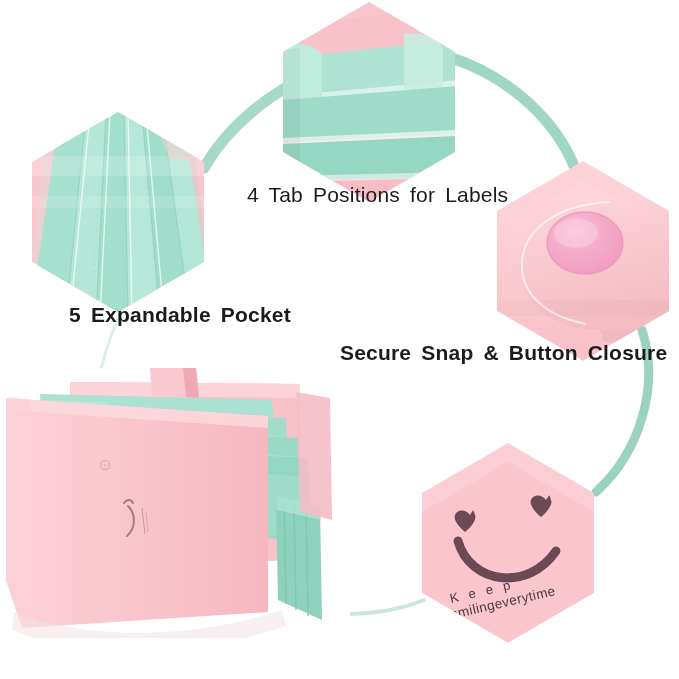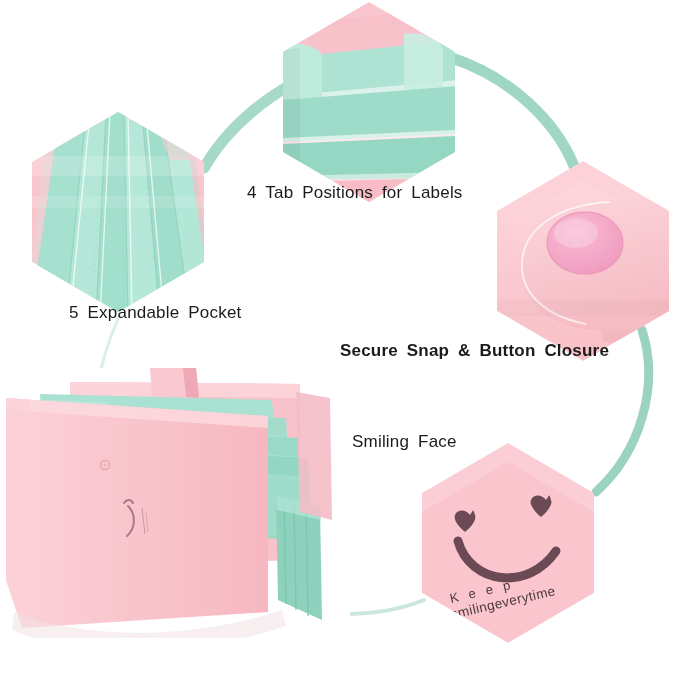--- a/index.html
+++ b/index.html
@@ -1,22 +1,22 @@
 <!DOCTYPE html>
 <html><head>
 <meta charset="utf-8">
 <style>
   html,body{margin:0;padding:0;background:#ffffff;}
   body{width:679px;height:679px;overflow:hidden;font-family:"Liberation Sans",sans-serif;}
   #stage{position:relative;width:679px;height:679px;background:#ffffff;}
   #art{position:absolute;left:0;top:0;width:679px;height:679px;}
   .lbl{position:absolute;color:#1b1b1b;font-family:"Liberation Sans",sans-serif;
-       font-size:17px;font-weight:400;letter-spacing:.2px;word-spacing:4px;white-space:nowrap;}
+       font-size:21px;font-weight:400;letter-spacing:.2px;word-spacing:4px;white-space:nowrap;}
   #lbl-tabs{left:247px;top:183px;}
-  #lbl-pocket{left:69px;top:303px;}
+  #lbl-pocket{left:69px;top:303px;font-weight:bold;}
   #lbl-snap{left:340px;top:341px;font-weight:bold;}
   #lbl-smile{left:352px;top:432px;}
 </style>
 </head>
 <body>
 
 <div id="stage">
 
   <svg id="art" viewBox="0 0 679 679">
     <defs>
@@ -192,15 +192,14 @@
         <path d="M146,512 L148,532" stroke-width="0.8" opacity="0.5"></path>
       </g>
 
       <path d="M14,612 C90,642 200,638 282,610 L286,626 C200,656 80,658 12,630 Z" fill="#f3e2e4" opacity="0.55"></path>
     </g>
   </svg>
 
   <div class="lbl" id="lbl-tabs">4  Tab  Positions  for  Labels</div>
   <div class="lbl" id="lbl-pocket">5  Expandable  Pocket</div>
   <div class="lbl" id="lbl-snap">Secure  Snap  &amp;  Button  Closure</div>
-  <div class="lbl" id="lbl-smile">Smiling  Face</div>
 
 </div>
 
 </body></html>

